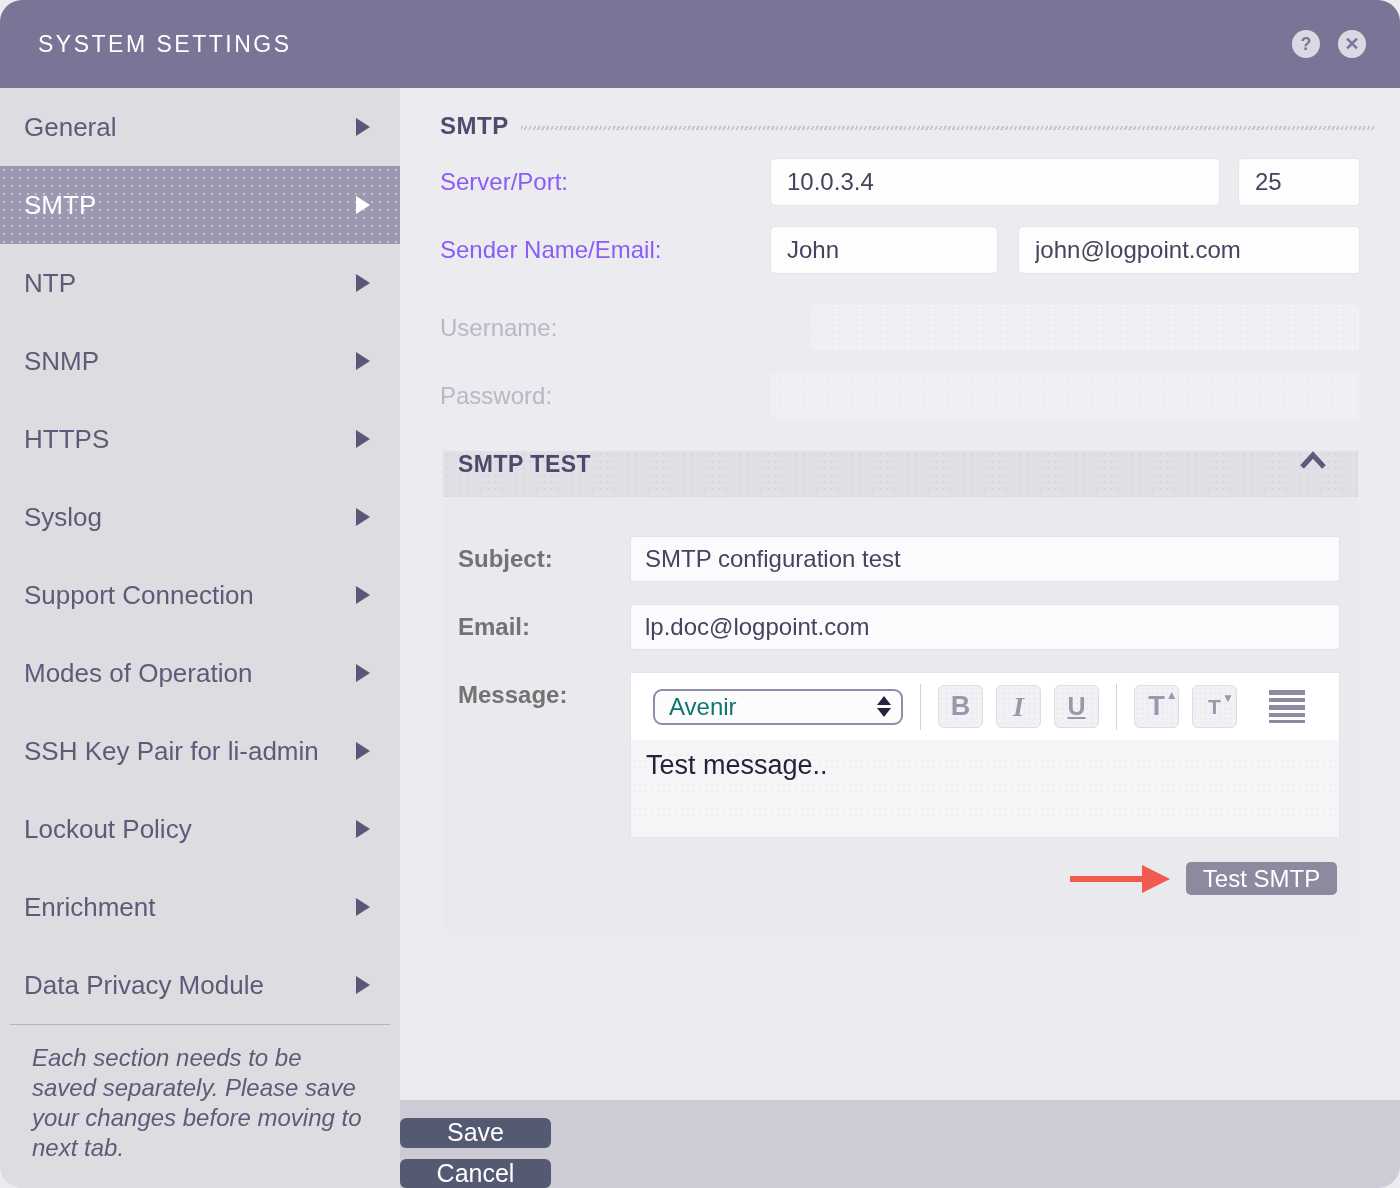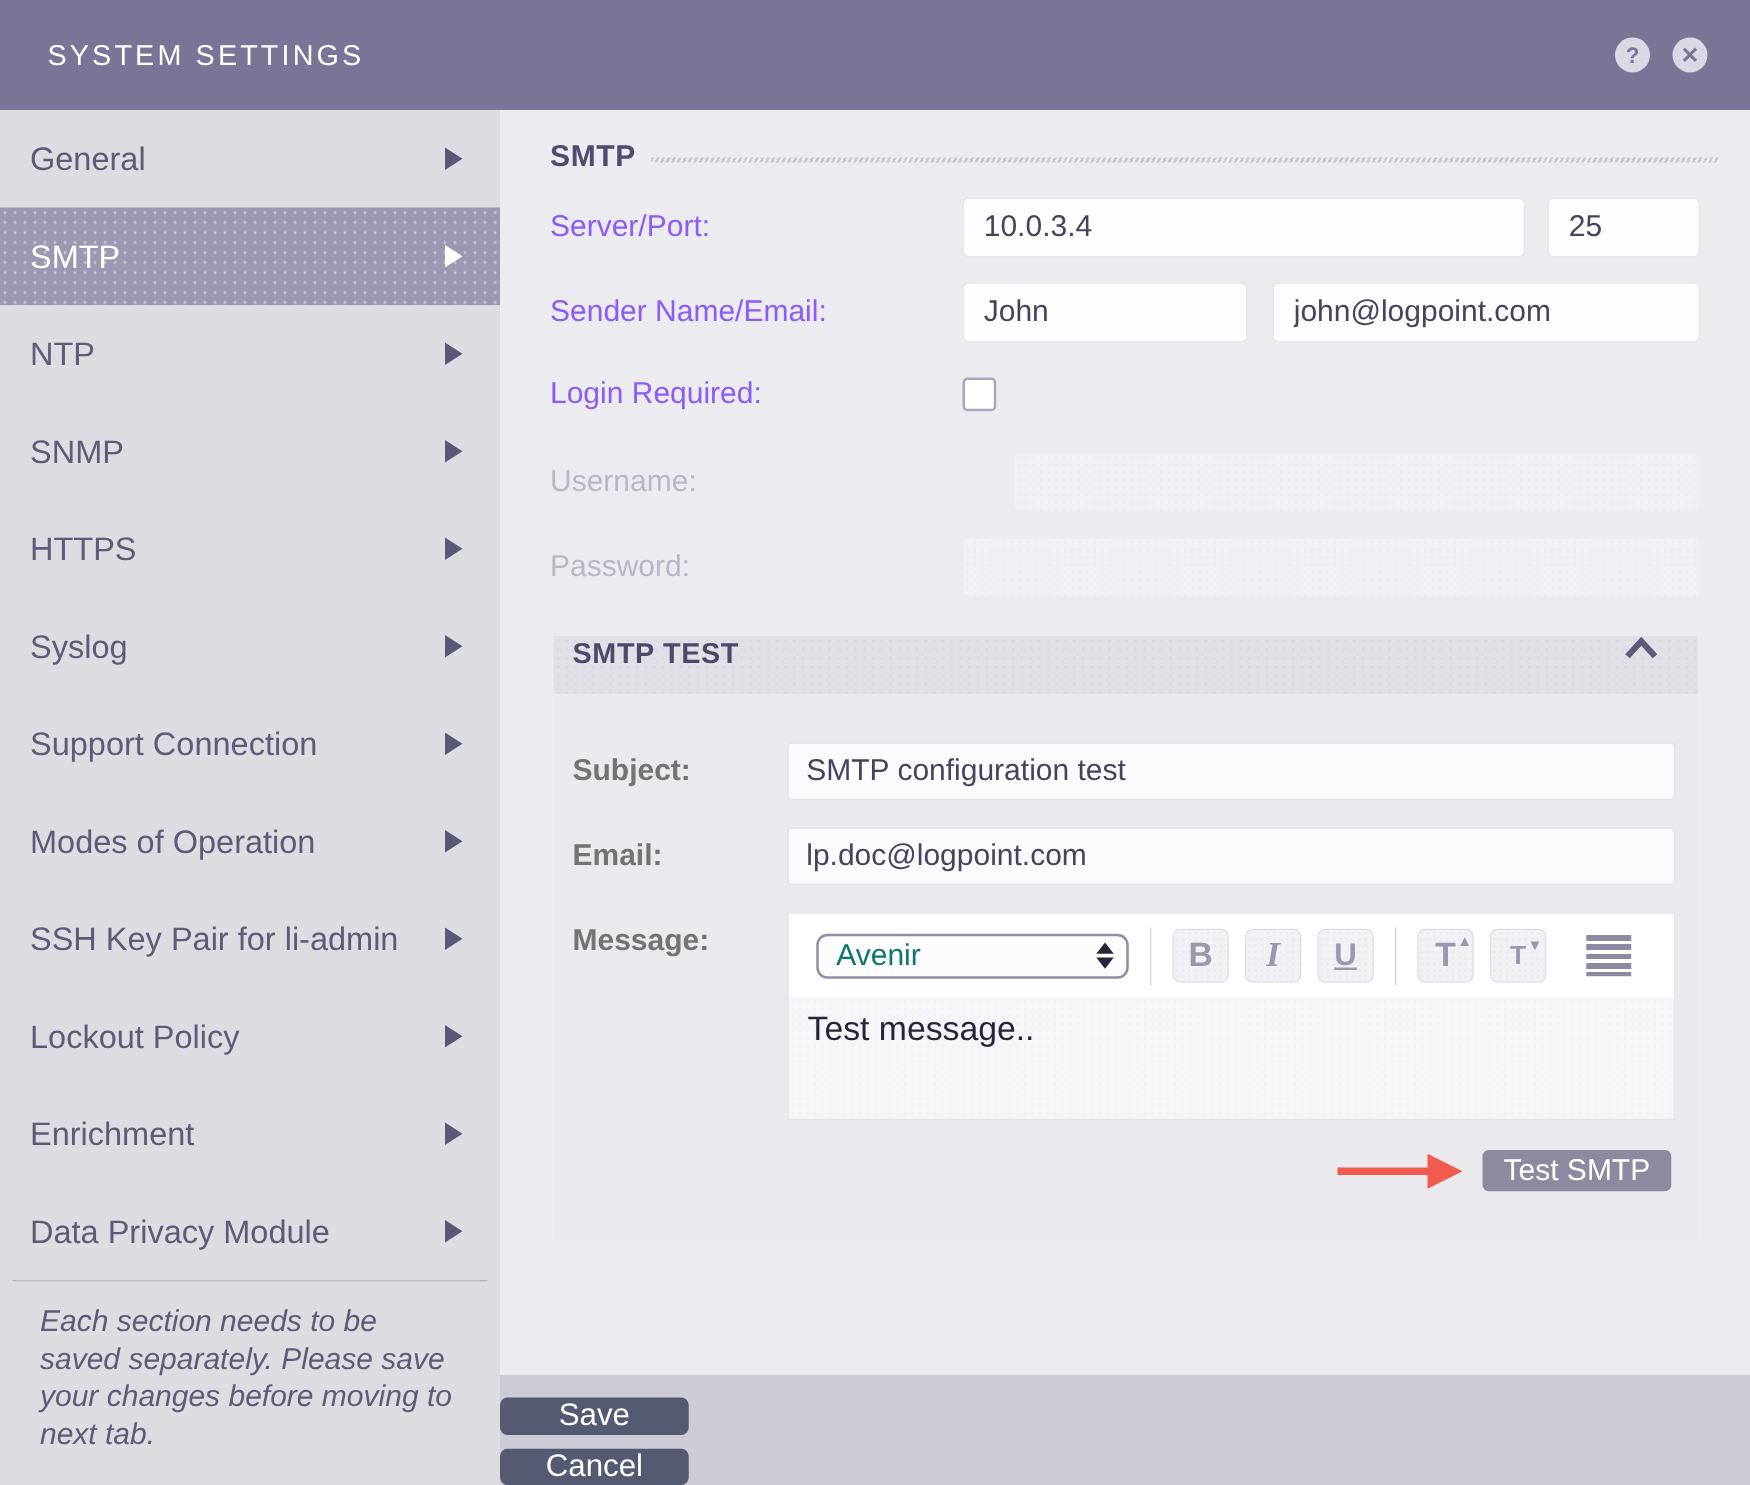--- a/index.html
+++ b/index.html
@@ -1,18 +1,18 @@
 <!DOCTYPE html>
 <html><head>
 <meta charset="utf-8">
 <style>
   * { margin:0; padding:0; box-sizing:border-box; }
   html,body { background:#ebebf0; }
   body { font-family:"Liberation Sans", sans-serif; }
-  .window { position:relative; width:1400px; height:1188px; overflow:hidden; background:#ebebf0; }
+  .window { position:relative; width:1400px; height:1188px; overflow:hidden; background:#ebebf0;border-radius:22px; }
 
   
   .titlebar { position:absolute; left:0; top:0; width:1400px; height:88px; background:#7a7597; display:flex; align-items:center; }
   .titlebar .title { color:#ffffff; font-size:23px; letter-spacing:2.5px; font-weight:500; margin-left:38px; }
   .tb-icons { position:absolute; right:34px; top:0; height:88px; display:flex; align-items:center; gap:18px; }
   .circle-btn { width:28px; height:28px; border-radius:50%; background:#d9d9e3; color:#7a7597; display:flex; align-items:center; justify-content:center; font-size:18px; font-weight:700; cursor:pointer; line-height:1; }
 
   
   .sidebar { position:absolute; left:0; top:88px; width:400px; height:1100px; background:#dcdce1; }
   .side-item { height:78px; display:flex; align-items:center; padding:0 30px 0 24px; color:#5e5b79; font-size:26px; cursor:pointer; }
@@ -163,24 +163,20 @@
       <input class="txt" style="width: 450px;" value="10.0.3.4">
       <input class="txt" style="width: 122px; margin-left: 18px;" value="25">
     </div>
 
     <div class="frow" style="margin-top:20px;">
       <span class="flabel">Sender Name/Email:</span>
       <input class="txt" style="width: 228px;" value="John">
       <input class="txt" style="width: 342px; margin-left: 20px;" value="john@logpoint.com">
     </div>
 
-    <div class="frow" style="margin-top:24px; height:34px;">
-      <span class="flabel">Login Required:</span>
-      <span class="checkbox"></span>
-    </div>
 
     <div class="frow" style="margin-top:30px;gap:41px;">
       <span class="flabel disabled">Username:</span>
       <input class="txt" style="width: 590px;" disabled="" value="">
     </div>
 
     <div class="frow" style="margin-top:20px;">
       <span class="flabel disabled">Password:</span>
       <input class="txt" style="width: 590px;" disabled="" value="">
     </div>

